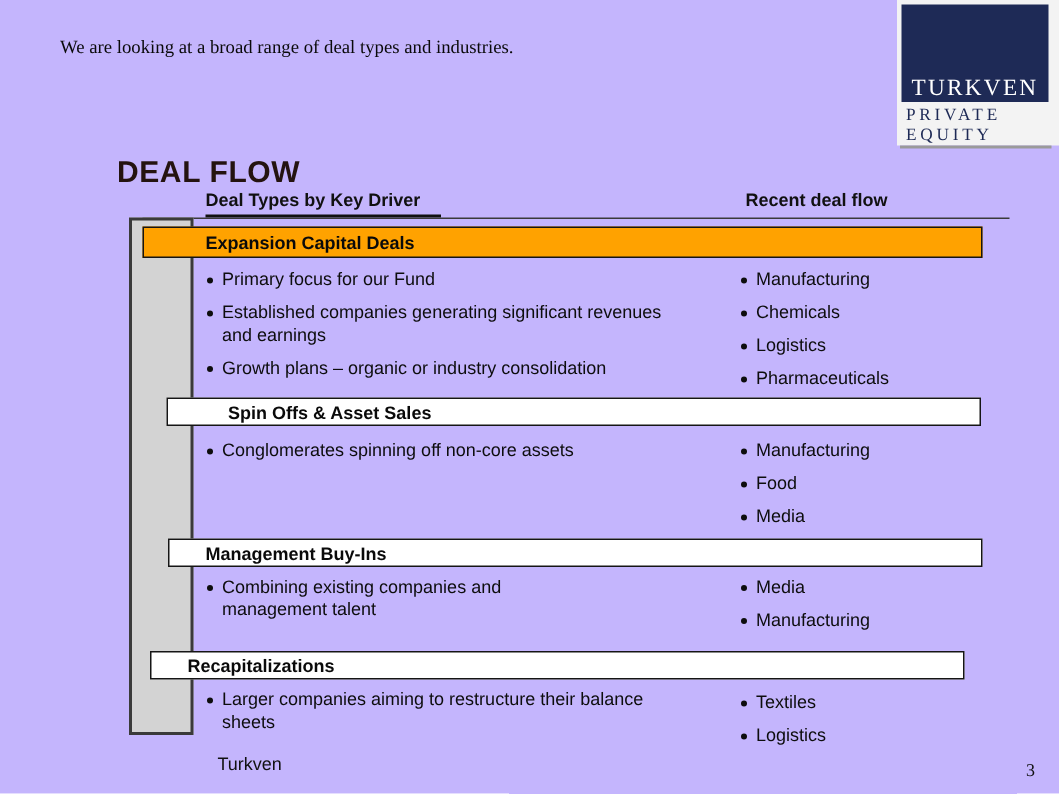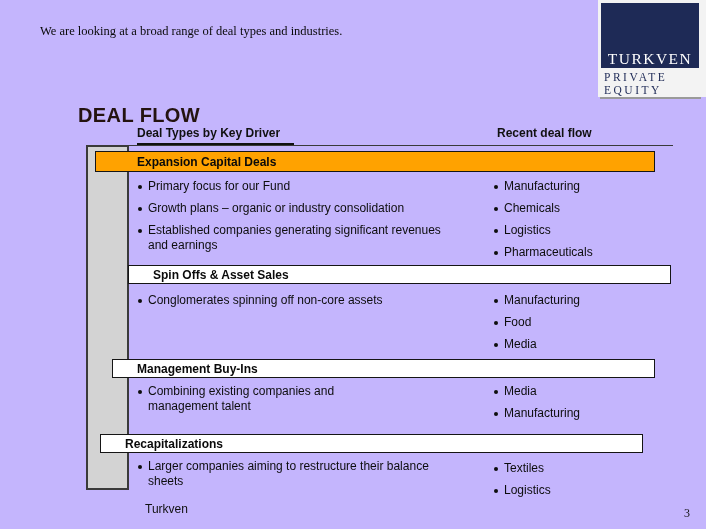--- a/index.html
+++ b/index.html
@@ -48,21 +48,21 @@
     position:absolute; left:86px; top:145px; width:43px; height:345px;
     background:#d3d3d3; border:2px solid #3a3a3a; box-sizing:border-box;
   }
 
   .sec-header {
     position:absolute; box-sizing:border-box; background:#ffffff;
     border:1.5px solid #151515; font-size:12px; font-weight:bold;
     display:flex; align-items:center; color:#0a0a0a;
   }
   .sec-header.s1 { left:95px;  top:151px; width:560px; height:21px; padding-left:41px; background:#ffa200;text-align:center; }
-  .sec-header.s2 { left:128px; top:265px; width:543px; height:19px; padding-left:24px; }
+  .sec-header.s2 { left:111px; top:265px; width:543px; height:19px; padding-left:40px; }
   .sec-header.s3 { left:112px; top:359px; width:543px; height:19px; padding-left:24px; }
   .sec-header.s4 { left:100px; top:434px; width:543px; height:19px; padding-left:24px; }
 
   ul.blist { list-style:none; margin:0; padding:0; position:absolute; font-size:12px; line-height:15px; color:#0d0d0d; }
   ul.blist li { position:relative; padding-left:11px; margin-bottom:7px; }
   ul.blist li::before {
     content:""; position:absolute; left:1px; top:5.5px;
     width:4px; height:4px; border-radius:50%; background:#0d0d0d;
   }
   .b1L { left:137px; top:179px; width:318px; }
@@ -97,22 +97,22 @@
 
   <div class="col1-header">Deal Types by Key Driver</div>
   <div class="col2-header">Recent deal flow</div>
   <div class="header-rule"></div>
 
   <div class="gray-bar"></div>
 
   <div class="sec-header s1">Expansion Capital Deals</div>
   <ul class="blist b1L">
     <li>Primary focus for our Fund</li>
+    <li>Established companies generating significant revenues and earnings</li>
     <li>Growth plans – organic or industry consolidation</li>
-    <li>Established companies generating significant revenues and earnings</li>
   </ul>
   <ul class="blist b1R">
     <li>Manufacturing</li>
     <li>Chemicals</li>
     <li>Logistics</li>
     <li>Pharmaceuticals</li>
   </ul>
 
   <div class="sec-header s2">Spin Offs &amp; Asset Sales</div>
   <ul class="blist b2L">

